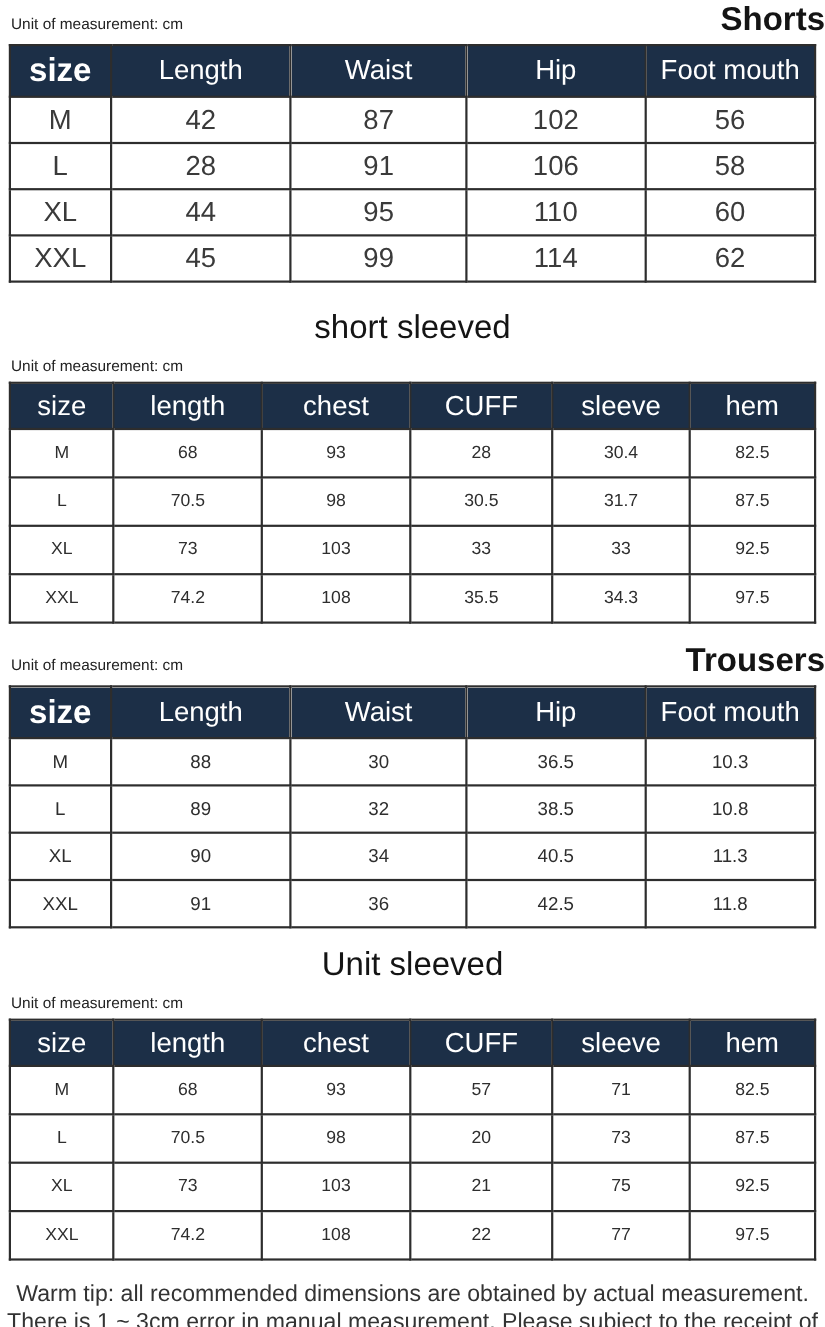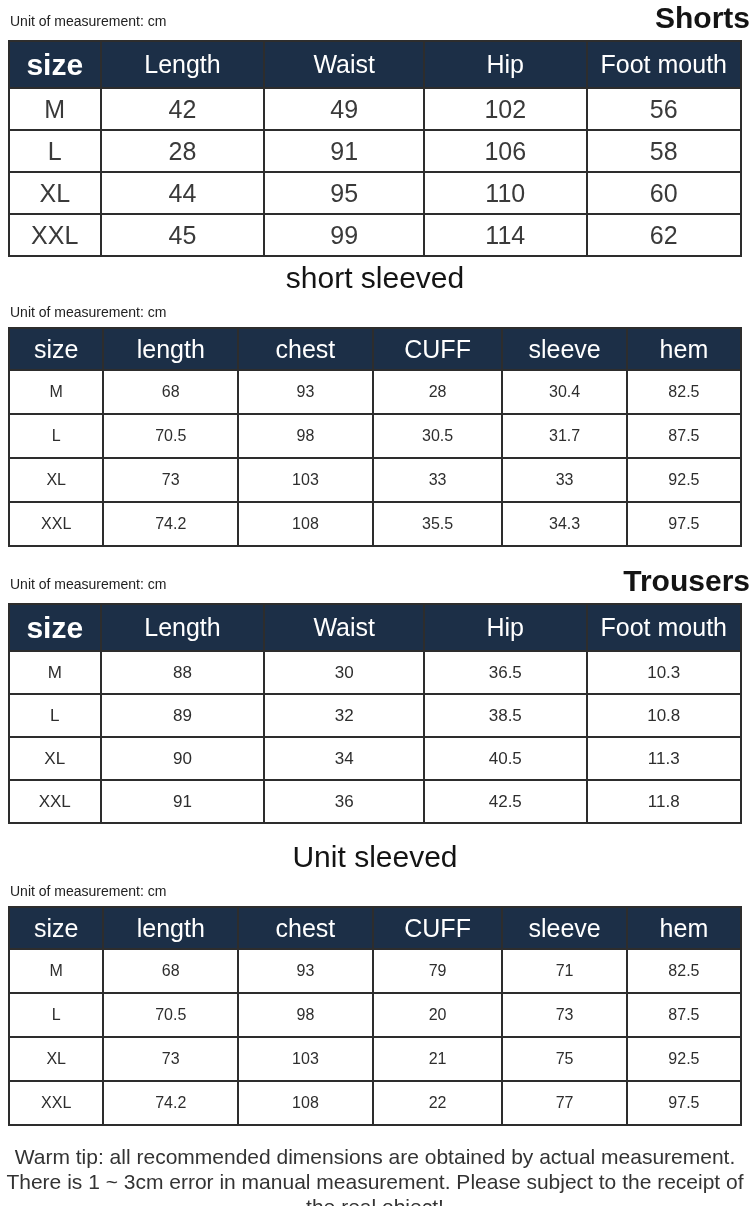--- a/index.html
+++ b/index.html
@@ -31,21 +31,21 @@
     position: absolute;
     left: 10px;
     bottom: 4px;
   }
   .sec-title-solo {
     text-align: center;
     font-size: 30px;
     font-weight: 400;
     color: #141414;
     line-height: 34px;
-    margin-top: 4px;
+    margin-top: 24px;
   }
   .unit-label {
     font-size: 14px;
     color: #222222;
     line-height: 22px;
   }
   .unit-solo {
     margin: 6px 0 0 10px;
   }
   
@@ -116,21 +116,21 @@
         <th>Length</th>
         <th>Waist</th>
         <th>Hip</th>
         <th>Foot mouth</th>
       </tr>
     </thead>
     <tbody>
       <tr>
         <td>M</td>
         <td>42</td>
-        <td>49</td>
+        <td>87</td>
         <td>102</td>
         <td>56</td>
       </tr>
       <tr>
         <td>L</td>
         <td>28</td>
         <td>91</td>
         <td>106</td>
         <td>58</td>
       </tr>
@@ -280,21 +280,21 @@
         <th>CUFF</th>
         <th>sleeve</th>
         <th>hem</th>
       </tr>
     </thead>
     <tbody>
       <tr>
         <td>M</td>
         <td>68</td>
         <td>93</td>
-        <td>79</td>
+        <td>57</td>
         <td>71</td>
         <td>82.5</td>
       </tr>
       <tr>
         <td>L</td>
         <td>70.5</td>
         <td>98</td>
         <td>20</td>
         <td>73</td>
         <td>87.5</td>

